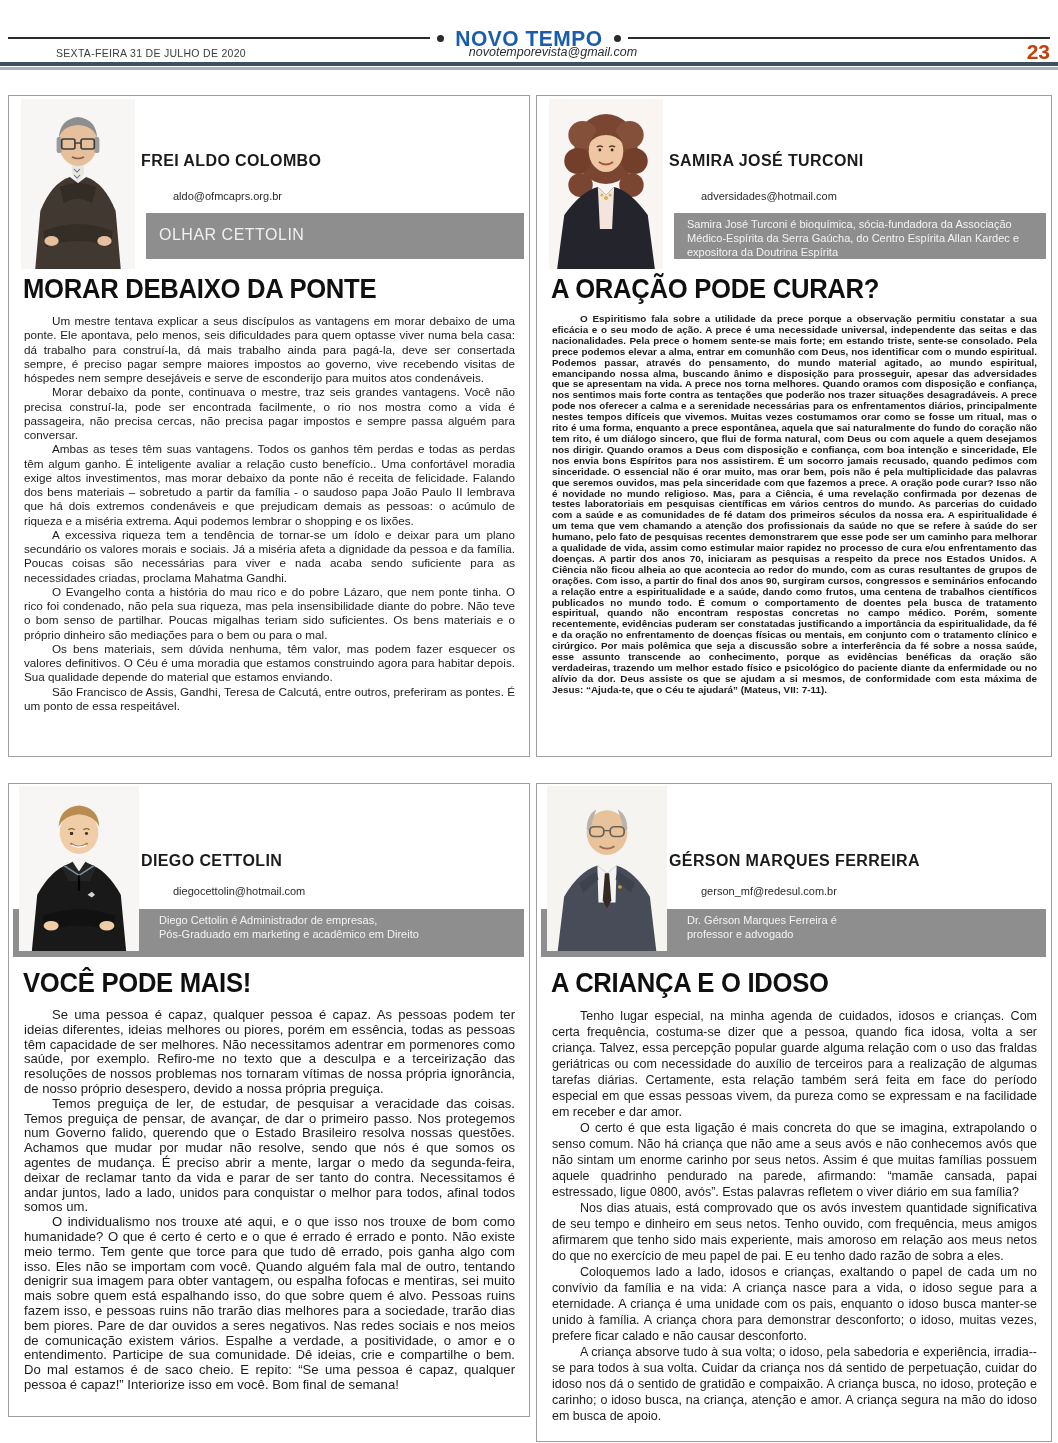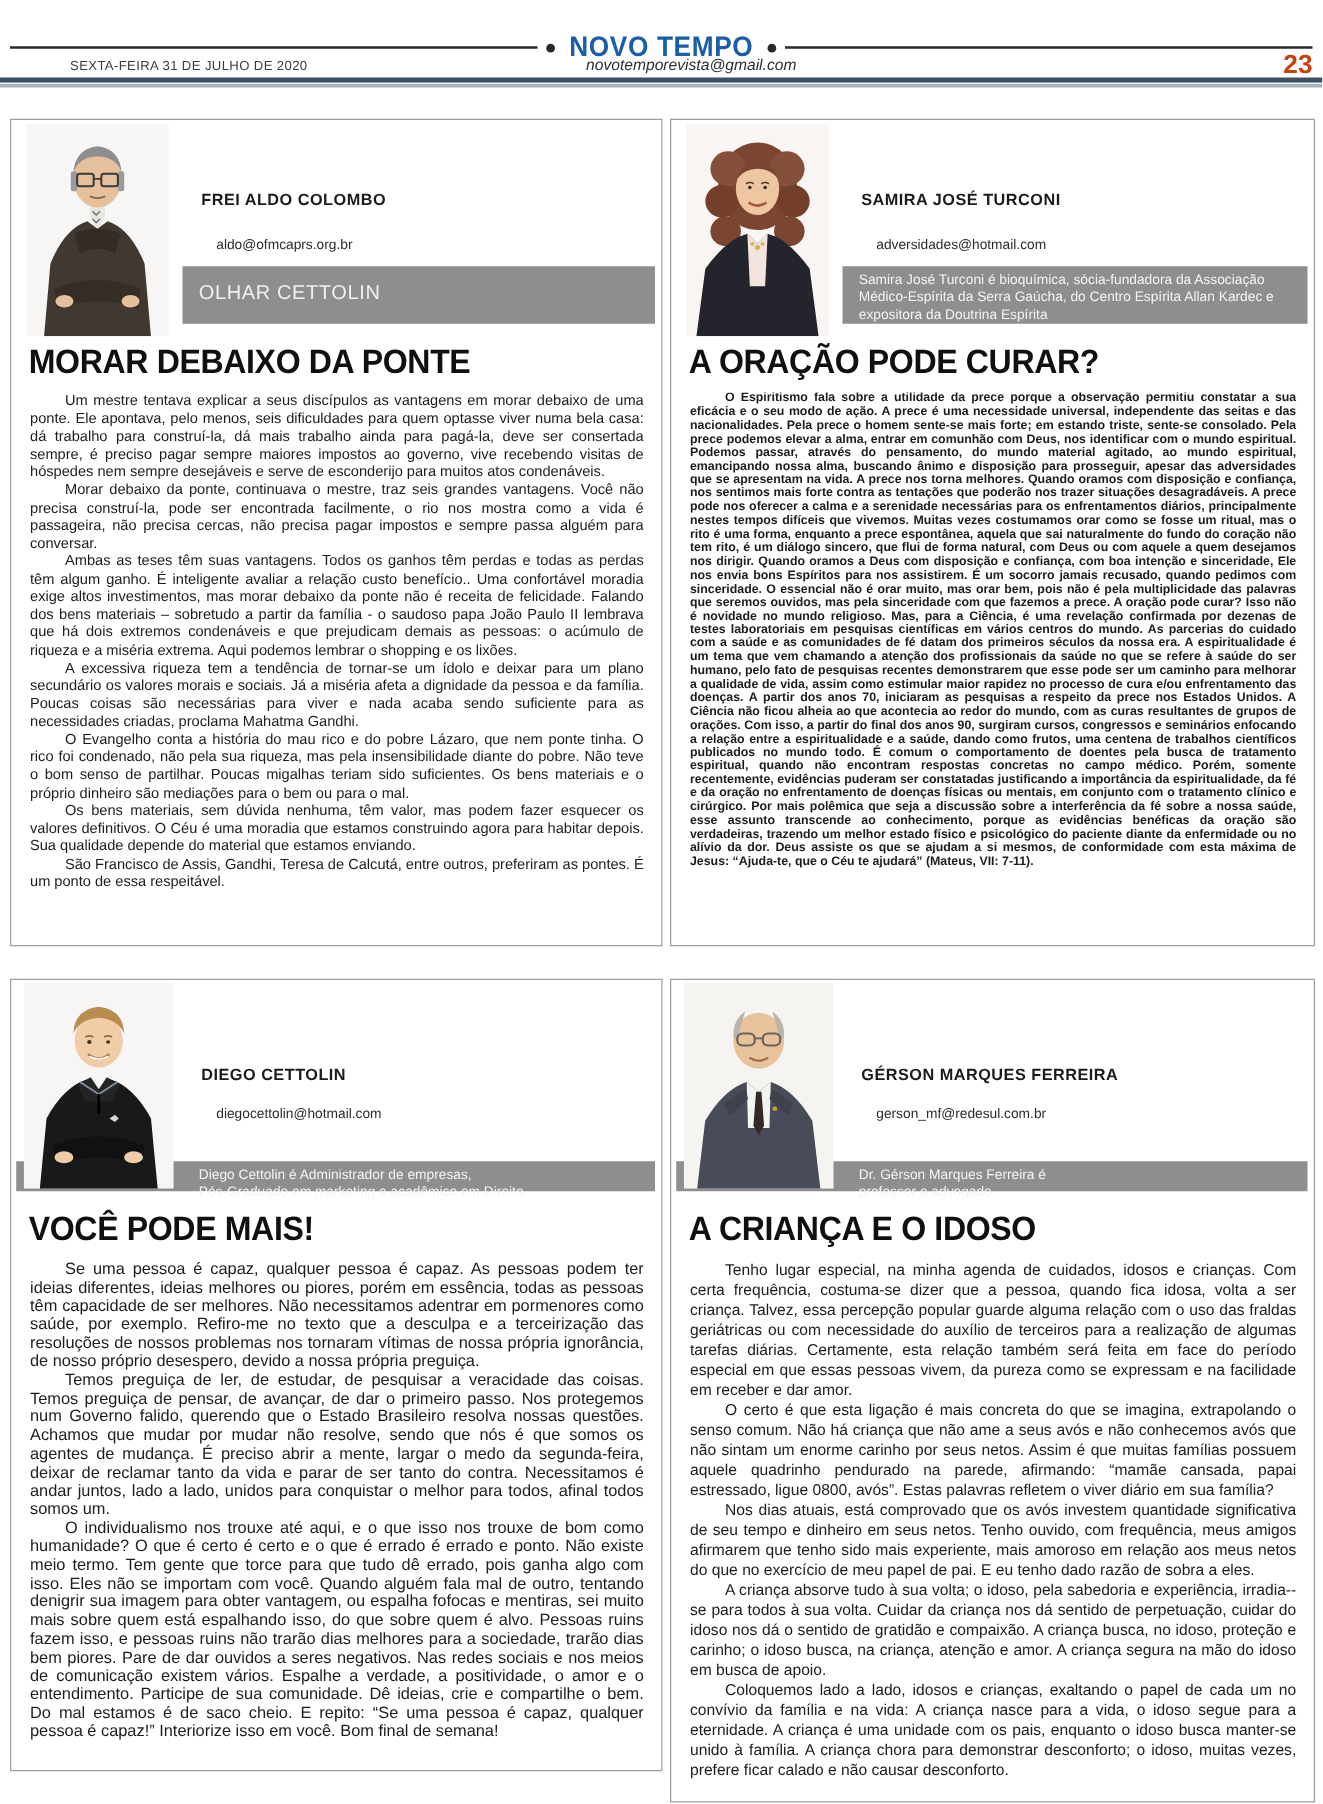--- a/index.html
+++ b/index.html
@@ -24,29 +24,29 @@
   .box{position:absolute;background:#fff;border:1px solid #9f9f9f;}
   #box0{left:8px;  top:95px; width:520px;height:660px;}
   #box1{left:536px;top:95px; width:514px;height:660px;}
   #box2{left:8px;  top:783px;width:520px;height:632px;}
   #box3{left:536px;top:783px;width:514px;height:657px;}
 
   .photo{position:absolute;left:12px;top:3px;width:114px;height:170px;z-index:2;}
   .box-bottom .photo{left:10px;top:2px;width:120px;height:165px;}
   .photo svg{display:block;width:100%;height:100%;}
 
-  .author{position:absolute;left:152px;top:56px;margin:0;font-size:13px;font-weight:bold;
+  .author{position:absolute;left:132px;top:56px;margin:0;font-size:16px;font-weight:bold;
           letter-spacing:.4px;color:#1b1b1b;}
   .box-bottom .author{top:68px;}
   .email{position:absolute;left:164px;top:94px;font-size:11px;color:#2b2b2b;}
   .box-bottom .email{top:101px;}
 
   .banner{position:absolute;background:#8e8e8e;color:#f4f4f4;z-index:1;}
   .box-top .banner{left:137px;right:5px;top:117px;height:46px;}
-  .box-bottom .banner{left:4px;right:5px;top:125px;height:24px;margin-top:20px;}
+  .box-bottom .banner{left:4px;right:5px;top:125px;height:48px;}
   .banner .banner-text{display:block;white-space:pre-line;}
   .banner-large .banner-text{font-size:16px;letter-spacing:.5px;padding:13px 0 0 13px;color:#f0f0f0;}
   .banner-bio .banner-text{font-size:11px;line-height:14px;padding:4px 8px 0 13px;}
   .box-bottom .banner-bio .banner-text{padding-left:146px;}
 
   .headline{position:absolute;left:14px;right:14px;top:178px;margin:0;font-size:27px;font-weight:bold;
             color:#101010;transform:scaleX(.95);transform-origin:left center;letter-spacing:-.3px;white-space:nowrap;}
   .box-bottom .headline{top:184px;}
 
   .body{position:absolute;left:15px;right:14px;text-align:justify;color:#1c1c1c;overflow:hidden;bottom:6px;}
@@ -212,18 +212,18 @@
         <circle cx="68" cy="104" r="1.8" fill="#c9a23c"></circle>
       </svg>
     </div>
     <h2 class="author">GÉRSON MARQUES FERREIRA</h2>
     <div class="email">gerson_mf@redesul.com.br</div>
     <h1 class="headline">A CRIANÇA E O IDOSO</h1>
     <div class="body">
         <p>Tenho lugar especial, na minha agenda de cuidados, idosos e crianças.  Com certa frequência, costuma-se dizer que a pessoa, quando fica idosa, volta a ser criança. Talvez, essa percepção popular guarde alguma relação com o uso das fraldas geriátricas ou com necessidade do auxílio de terceiros para a realização de algumas tarefas diárias. Certamente, esta relação também será feita em face do período especial em que essas pessoas vivem, da pureza como se expressam e na facilidade em receber e dar amor.</p>
         <p>O certo é que esta ligação é mais concreta do que se imagina, extrapolando o senso comum. Não há criança que não ame a seus avós e não conhecemos avós que não sintam um enorme carinho por seus netos. Assim é que muitas famílias possuem aquele quadrinho pendurado na parede, afirmando: “mamãe cansada, papai estressado, ligue 0800, avós”. Estas palavras refletem o viver diário em sua família?</p>
         <p>Nos dias atuais, está comprovado que os avós investem quantidade significativa de seu tempo e dinheiro em seus netos. Tenho ouvido, com frequência, meus amigos afirmarem que tenho sido mais experiente, mais amoroso em relação aos meus netos do que no exercício de meu papel de pai. E eu tenho dado razão de sobra a eles.</p>
+        <p>Coloquemos lado a lado, idosos e crianças, exaltando o papel de cada um no convívio da família e na vida: A criança nasce para a vida, o idoso segue para a eternidade. A criança é uma unidade com os pais, enquanto o idoso busca manter-se unido à família. A criança chora para demonstrar desconforto; o idoso, muitas vezes, prefere ficar calado e não causar desconforto.</p>
         <p>A criança absorve tudo à sua volta; o idoso, pela sabedoria e experiência, irradia--se para todos à sua volta. Cuidar da criança nos dá sentido de perpetuação, cuidar do idoso nos dá o sentido de gratidão e compaixão. A criança busca, no idoso, proteção e carinho; o idoso busca, na criança, atenção e amor. A criança segura na mão do idoso em busca de apoio.</p>
-        <p>Coloquemos lado a lado, idosos e crianças, exaltando o papel de cada um no convívio da família e na vida: A criança nasce para a vida, o idoso segue para a eternidade. A criança é uma unidade com os pais, enquanto o idoso busca manter-se unido à família. A criança chora para demonstrar desconforto; o idoso, muitas vezes, prefere ficar calado e não causar desconforto.</p>
       </div>
   </section>
 
 </div>
 
 </body></html>

